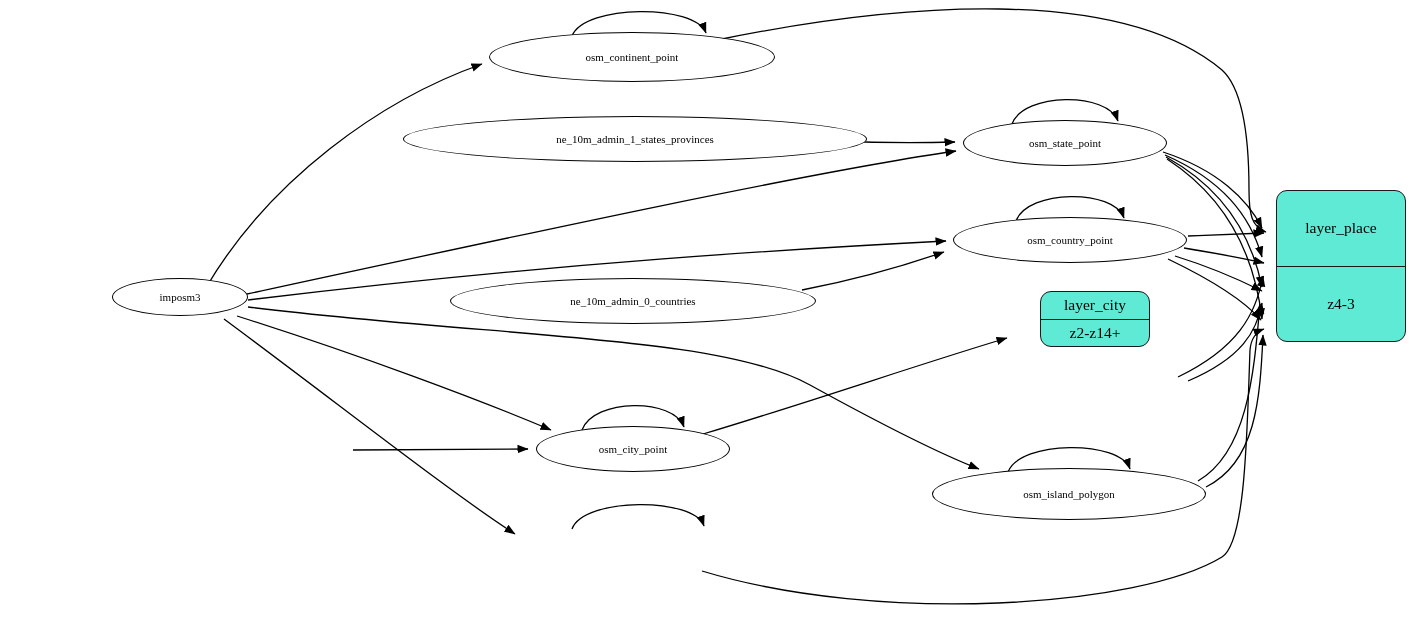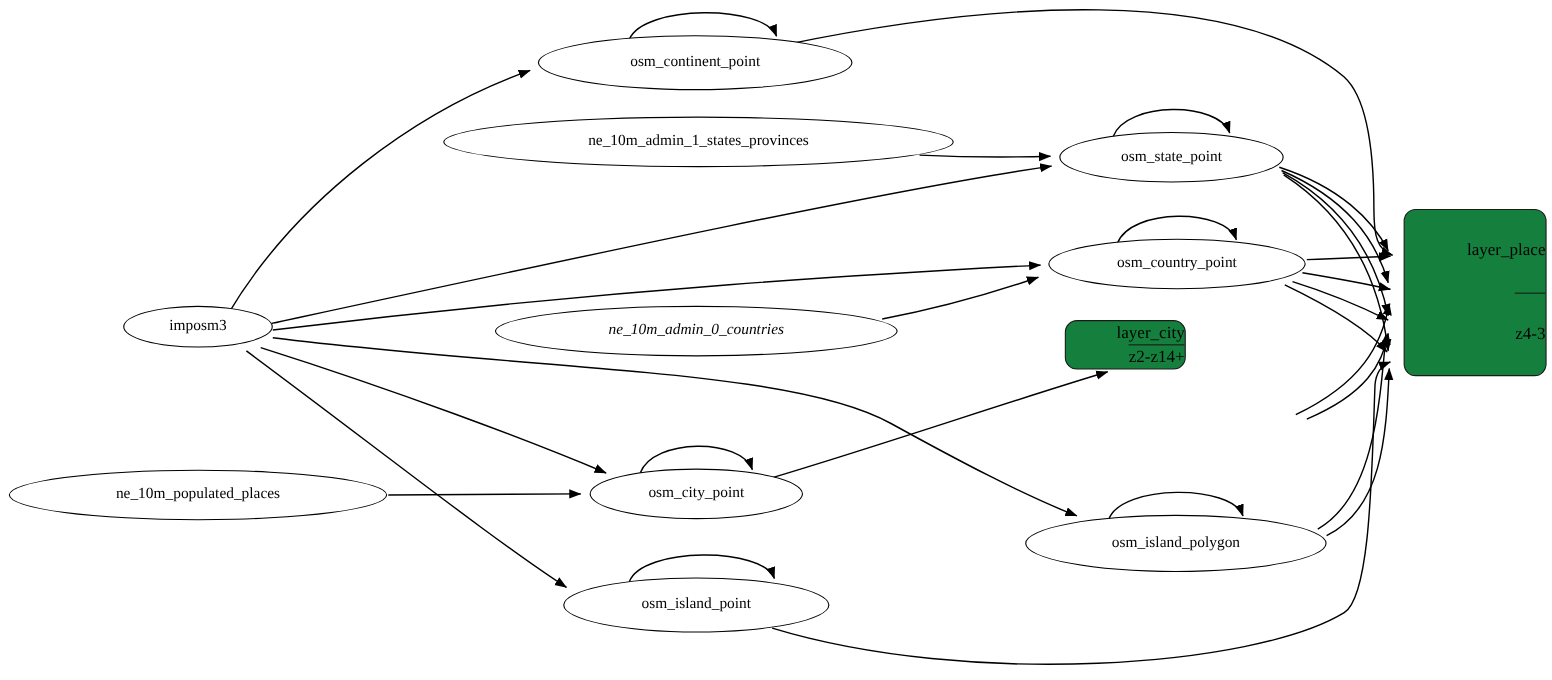--- a/index.html
+++ b/index.html
@@ -4,26 +4,26 @@
 <style>
   html,body{margin:0;padding:0;background:#ffffff;}
   #canvas{
     position:relative;width:1411px;height:618px;background:#ffffff;overflow:hidden;
     font-family:"Liberation Serif","DejaVu Serif",serif;color:#000;
   }
   #edges{position:absolute;left:0;top:0;width:1411px;height:618px;}
   .node{
     position:absolute;display:flex;align-items:center;justify-content:center;
     background:#ffffff;border:1.4px solid #000;border-radius:50%;
-    font-size:14px;white-space:nowrap;z-index:2;box-sizing:border-box;
+    font-size:11px;white-space:nowrap;z-index:2;box-sizing:border-box;
   }
   .record{
     position:absolute;display:flex;flex-direction:column;
-    background:#15803d;border:1.6px solid #1a1a1a;border-radius:11px;
-    z-index:2;box-sizing:border-box;overflow:hidden;align-items:flex-end;
+    background:#5eead4;border:1.6px solid #1a1a1a;border-radius:11px;
+    z-index:2;box-sizing:border-box;overflow:hidden;
   }
   .record .cell{
     flex:1;display:flex;align-items:center;justify-content:center;
     font-size:15.5px;white-space:nowrap;
   }
   .record .cell + .cell{border-top:1.4px solid #1a1a1a;}
 </style>
 </head>
 <body>
 
@@ -69,38 +69,36 @@
       <path marker-end="url(#arrow)" d="M 1198,481 C 1248,452 1254,372 1260,304"></path>
       <path marker-end="url(#arrow)" d="M 1206,487 C 1256,462 1260,400 1263,335"></path>
       <path marker-end="url(#arrow)" d="M 702,571 C 880,625 1140,607 1222,557 C 1246,542 1247,430 1250,350 C 1251,338 1256,332 1264,329"></path>
     </g>
   </svg>
 
   <div class="node" style="left:112px;top:278px;width:136px;height:38px;">imposm3</div>
 
   <div class="node" style="left:489px;top:32px;width:286px;height:50px;">osm_continent_point</div>
 
-  <div class="node" style="left:403px;top:106px;width:464px;height:46px;">ne_10m_admin_1_states_provinces</div>
+  <div class="node" style="left:403px;top:116px;width:464px;height:46px;">ne_10m_admin_1_states_provinces</div>
 
   <div class="node" style="left:953px;top:217px;width:234px;height:46px;">osm_country_point</div>
 
   <div class="node" style="left:963px;top:120px;width:204px;height:46px;">osm_state_point</div>
 
-  <div class="node" style="left:450px;top:278px;width:366px;height:46px;font-style:italic;">ne_10m_admin_0_countries</div>
+  <div class="node" style="left:450px;top:278px;width:366px;height:46px;">ne_10m_admin_0_countries</div>
 
-  <div class="node" style="left:8px;top:427px;width:344px;height:46px;">ne_10m_populated_places</div>
 
   <div class="node" style="left:536px;top:426px;width:194px;height:46px;">osm_city_point</div>
 
 
   <div class="node" style="left:932px;top:468px;width:274px;height:52px;">osm_island_polygon</div>
 
-  <div class="node" style="left:512px;top:525px;width:242px;height:50px;">osm_island_point</div>
 
-  <div class="record" style="left:968px;top:291px;width:110px;height:45px;">
+  <div class="record" style="left:1040px;top:291px;width:110px;height:56px;">
     <div class="cell">layer_city</div>
     <div class="cell">z2-z14+</div>
   </div>
 
   <div class="record" style="left:1276px;top:190px;width:130px;height:152px;">
     <div class="cell">layer_place</div>
     <div class="cell">z4-3</div>
   </div>
 
 </div>

